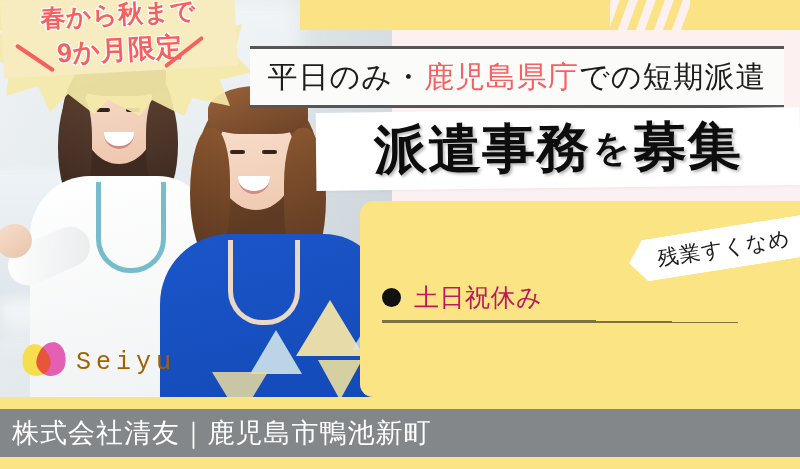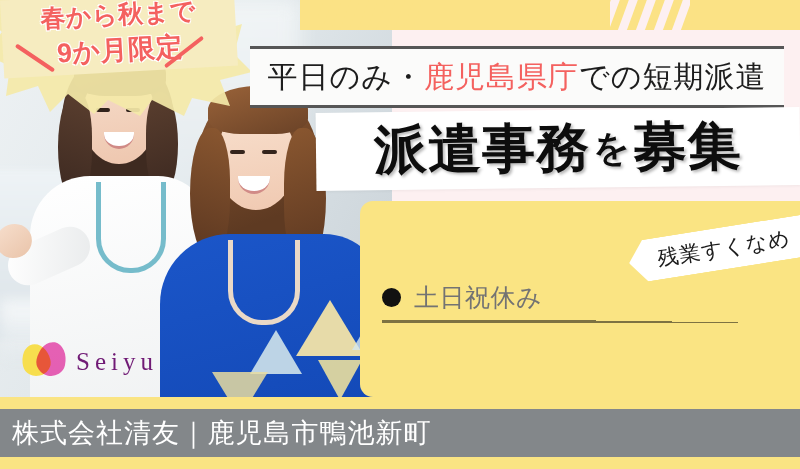--- a/index.html
+++ b/index.html
@@ -118,21 +118,21 @@
     font-size:53px;letter-spacing:1px;text-shadow:2px 2px 3px rgba(0,0,0,.28);white-space:nowrap;}
   .maintxt .small{font-size:36px;padding:0 3px;}
 
   
   .ypanel{position:absolute;left:360px;top:201px;width:452px;height:196px;background:#fae483;
     border-radius:13px;}
   .blist{position:absolute;left:382px;top:203px;width:410px;height:192px;
     display:flex;flex-direction:column;justify-content:center;}
   .brow{display:flex;align-items:center;height:44px;position:relative;}
   .brow .dot{width:19px;height:19px;border-radius:50%;background:#111;flex:0 0 auto;margin-right:13px;}
-  .brow .btx{font-size:25px;color:#737373;letter-spacing:.5px;white-space:nowrap;
+  .brow .btx{font-size:25px;color:#be185d;letter-spacing:.5px;white-space:nowrap;
     font-family:Liberation Mono, monospace;text-align:right;}
   .bsep{height:1px;background:#7d7242;margin:0 2px 0 0;}
   .bsep.s1{width:214px;}
   .bsep.s2{width:290px;}
   .bsep.s3{width:356px;}
 
   
   .ribbon{position:absolute;left:628px;top:228px;width:182px;height:42px;transform:rotate(-9deg);}
   .ribbon .shape{position:absolute;inset:0;background:#ffffff;
     clip-path:polygon(9% 0,100% 0,100% 100%,9% 100%,0 50%);}
@@ -141,22 +141,22 @@
     font-family:"DejaVu Sans","Liberation Sans",sans-serif;}
 
   
   .logo{position:absolute;left:22px;top:334px;width:150px;height:56px;display:flex;align-items:center;gap:8px;}
   .logo .mark{position:relative;width:46px;height:42px;flex:0 0 auto;}
   .logo .mark .hl{position:absolute;left:0;top:3px;width:28px;height:32px;background:#f7de4e;
     border-radius:50% 50% 50% 50%/60% 60% 40% 40%;transform:rotate(-14deg);}
   .logo .mark .hr{position:absolute;left:15px;top:1px;width:29px;height:34px;background:#ee55b4;
     border-radius:50% 50% 50% 50%/60% 60% 40% 40%;transform:rotate(12deg);
     mix-blend-mode:multiply;opacity:.92;}
-  .logo .wordmark{font-size:25px;color:#701a75;letter-spacing:5px;
-    font-family:Liberation Serif, serif;}
+  .logo .wordmark{font-size:25px;color:#a16207;letter-spacing:5px;
+    font-family:Liberation Mono, monospace;}
 
   
   .footer{position:absolute;left:0;top:409px;width:800px;height:48px;background:#83878a;
     display:flex;align-items:center;}
   .footer .ftx{color:#fff;font-size:27px;letter-spacing:1px;padding-left:12px;white-space:nowrap;
     font-family:"DejaVu Sans","Liberation Sans",sans-serif;}
   .footer-strip-top{position:absolute;left:0;top:397px;width:800px;height:12px;background:#fae483;}
   .footer-strip-bot{position:absolute;left:0;top:457px;width:800px;height:12px;background:#fae483;}
 </style>
 </head>

